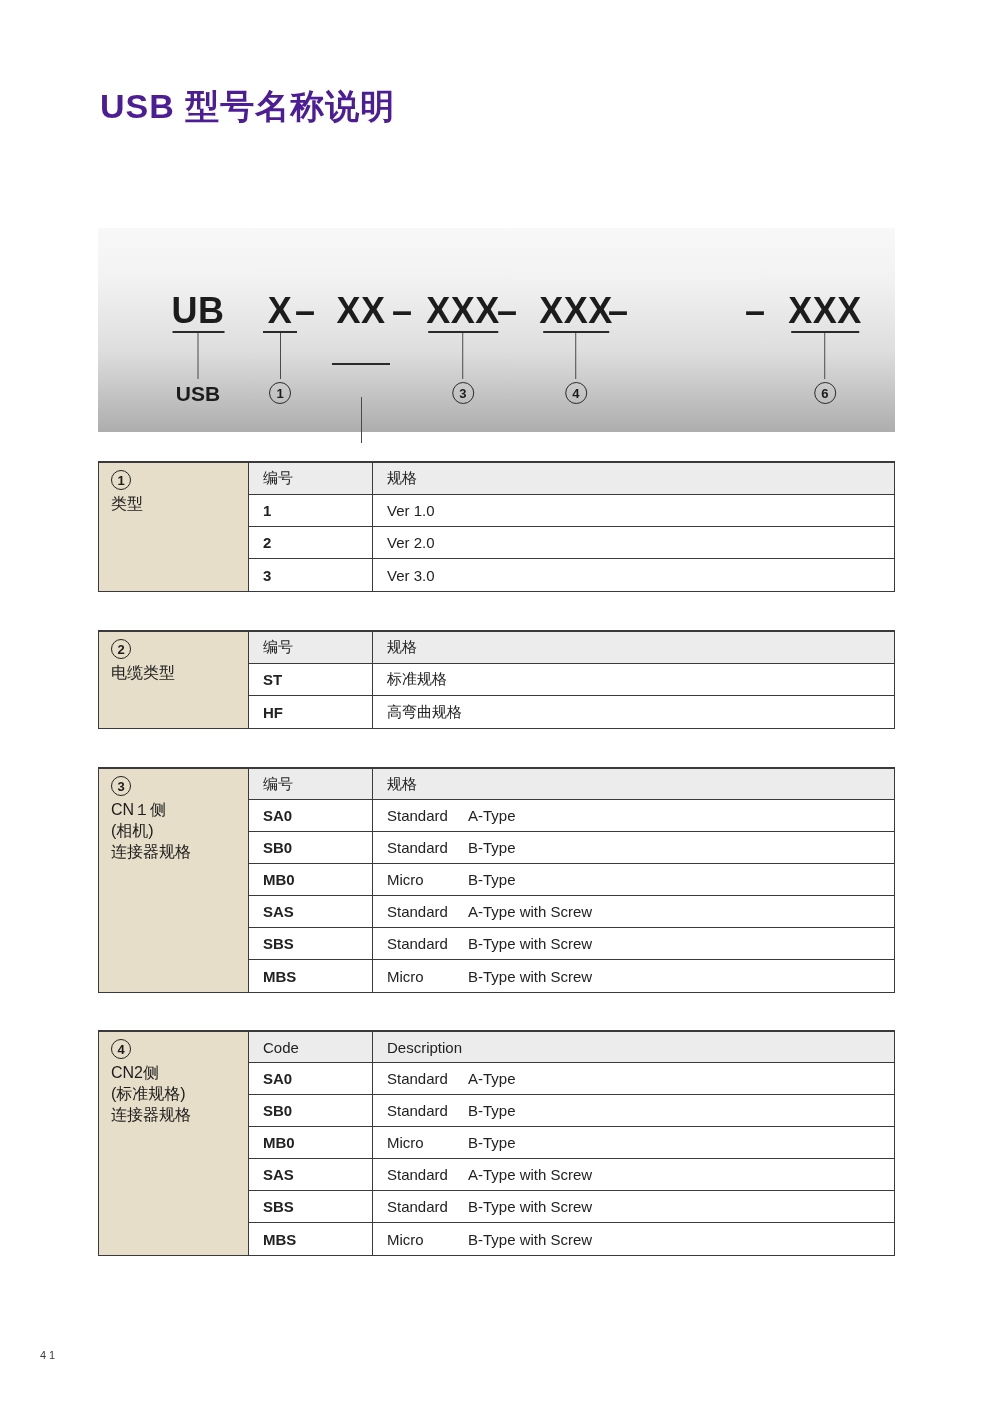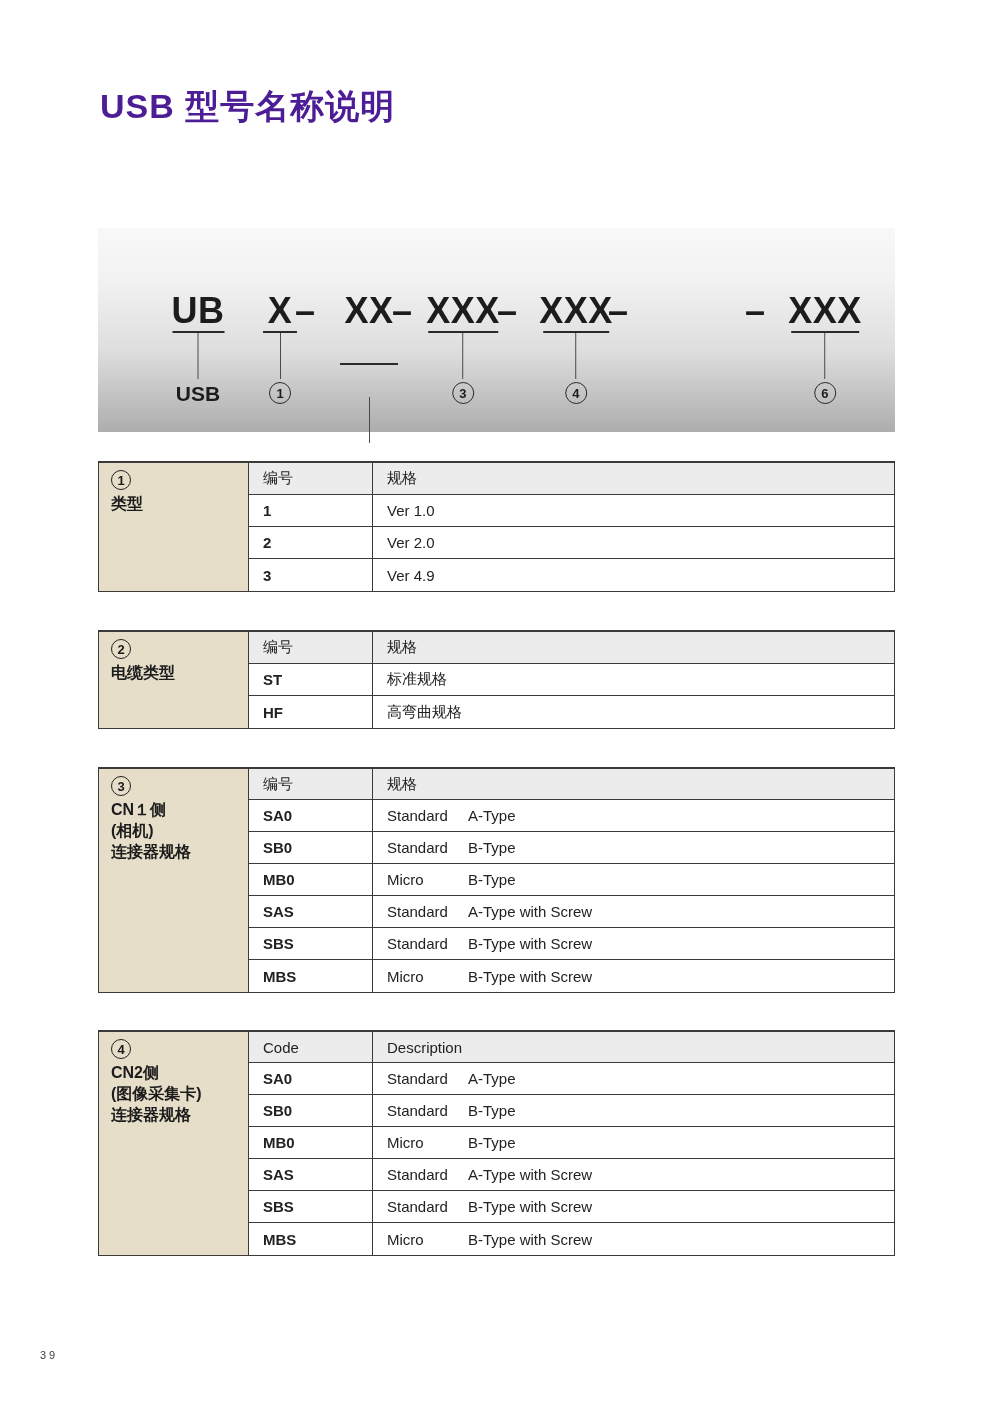--- a/index.html
+++ b/index.html
@@ -47,21 +47,21 @@
     border-right:1px solid #3a3a3a;
   }
   .t1 .side, .t2 .side { grid-row:1 / span 4; }
   .t2 .side { grid-row:1 / span 3; }
   .t3 .side, .t4 .side { grid-row:1 / span 7; }
   .side .circ {
     width:20px; height:20px; border:1.6px solid #222; border-radius:50%;
     display:inline-flex; align-items:center; justify-content:center;
     font-size:13px; font-weight:bold; margin-bottom:3px;
   }
-  .side-line { font-size:16px; font-weight:bold; line-height:21px; color:#1c1c1c; }
+  .side-line { font-size:16px; font-weight:normal; line-height:21px; color:#1c1c1c; }
 
   .cell {
     display:flex; align-items:center; padding:13px 14px;
     font-size:15px; color:#222;
     border-bottom:1px solid #3a3a3a;
   }
   .cell.c2 { border-left:1px solid #3a3a3a; }
   .cell.hdr { background:#ececec; }
   .cell.codecell { font-weight:bold; }
   .cell.last { border-bottom:none; }
@@ -90,21 +90,21 @@
 
   <div class="seg" style="left:172px;">
     <div class="code">X</div>
     <div class="underline" style="width:34px;"></div>
     <div class="connector"></div>
     <div class="label-circle">
         <span>1</span>
       </div>
   </div>
 
-  <div class="seg" style="left:261px;gap:32px;">
+  <div class="seg" style="left:253px;gap:32px;">
     <div class="code">XX</div>
     <div class="underline" style="width:58px;"></div>
     <div class="connector"></div>
     <div class="label-circle">
         <span>2</span>
       </div>
   </div>
 
   <div class="dash" style="left:304px;">–</div>
 
@@ -150,21 +150,21 @@
       </div>
     <div class="side-line">类型</div>
   </div>
   <div class="cell hdr">编号</div>
   <div class="cell hdr c2">规格</div>
   <div class="cell codecell">1</div>
   <div class="cell c2">Ver 1.0</div>
   <div class="cell codecell">2</div>
   <div class="cell c2">Ver 2.0</div>
   <div class="cell codecell last">3</div>
-  <div class="cell c2 last">Ver 4.9</div>
+  <div class="cell c2 last">Ver 3.0</div>
 </div>
 
 <div class="tbl t2">
   <div class="side">
     <div class="circ">
         <span>2</span>
       </div>
     <div class="side-line">电缆类型</div>
   </div>
   <div class="cell hdr">编号</div>
@@ -217,21 +217,21 @@
       <span class="d2">B-Type with Screw</span>
     </div>
 </div>
 
 <div class="tbl t4">
   <div class="side">
     <div class="circ">
         <span>4</span>
       </div>
     <div class="side-line">CN2侧</div>
-    <div class="side-line">(图像采集卡)</div>
+    <div class="side-line">(标准规格)</div>
     <div class="side-line">连接器规格</div>
   </div>
   <div class="cell hdr">Code</div>
   <div class="cell hdr c2">Description</div>
   <div class="cell codecell">SA0</div>
   <div class="cell c2">
       <span class="d1">Standard</span>
       <span class="d2">A-Type</span>
     </div>
   <div class="cell codecell">SB0</div>
@@ -254,13 +254,13 @@
       <span class="d1">Standard</span>
       <span class="d2">B-Type with Screw</span>
     </div>
   <div class="cell codecell last">MBS</div>
   <div class="cell c2 last">
       <span class="d1">Micro</span>
       <span class="d2">B-Type with Screw</span>
     </div>
 </div>
 
-<div class="page-number">39</div>
+<div class="page-number">41</div>
 
 </body></html>

